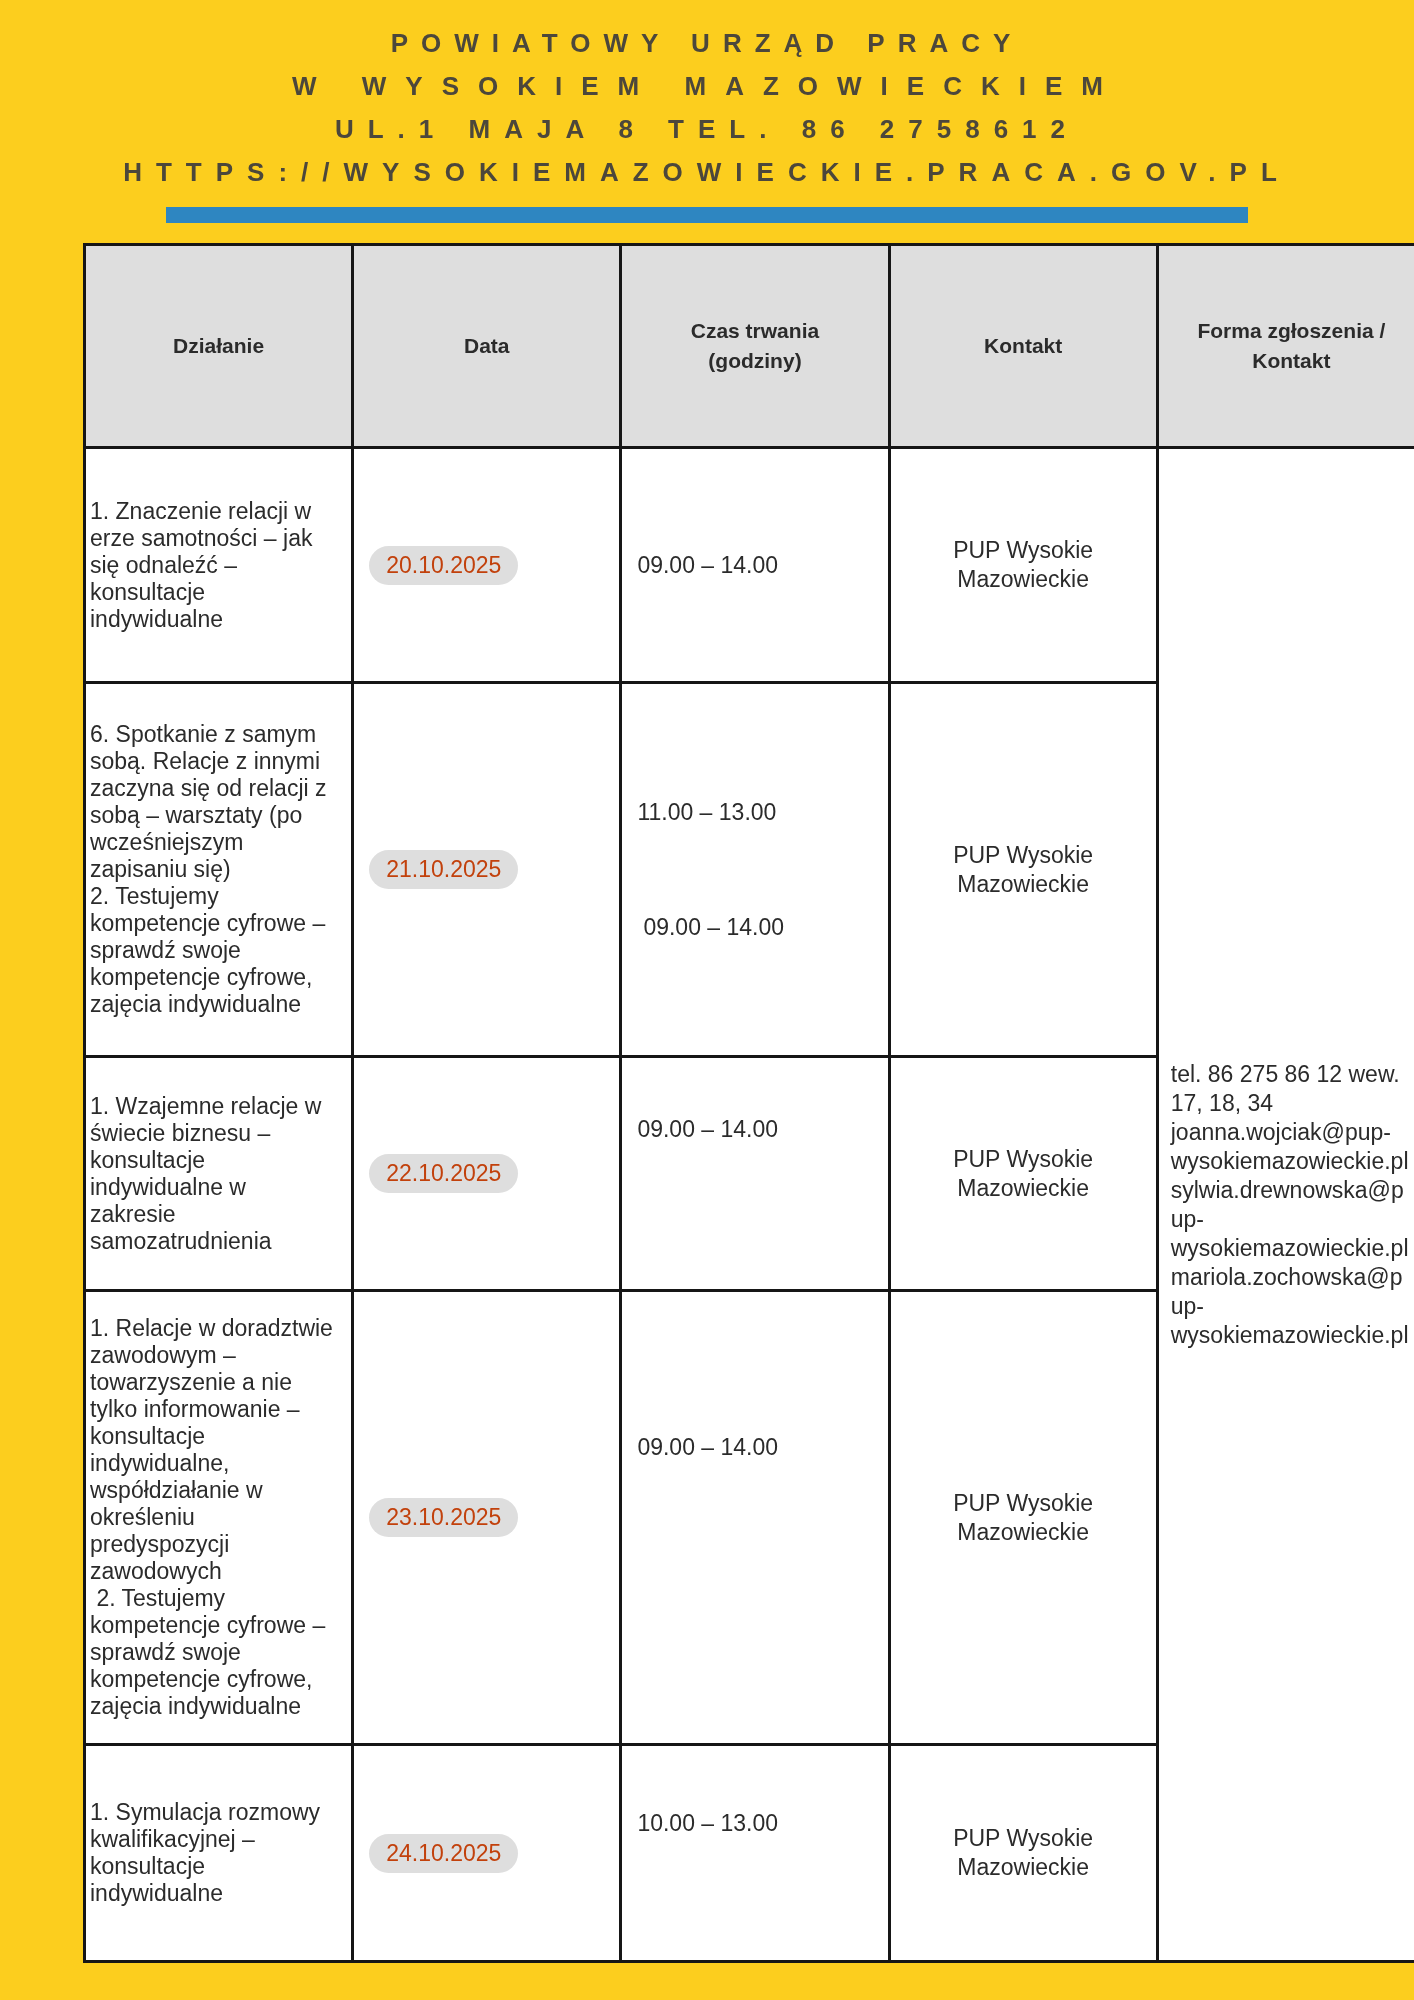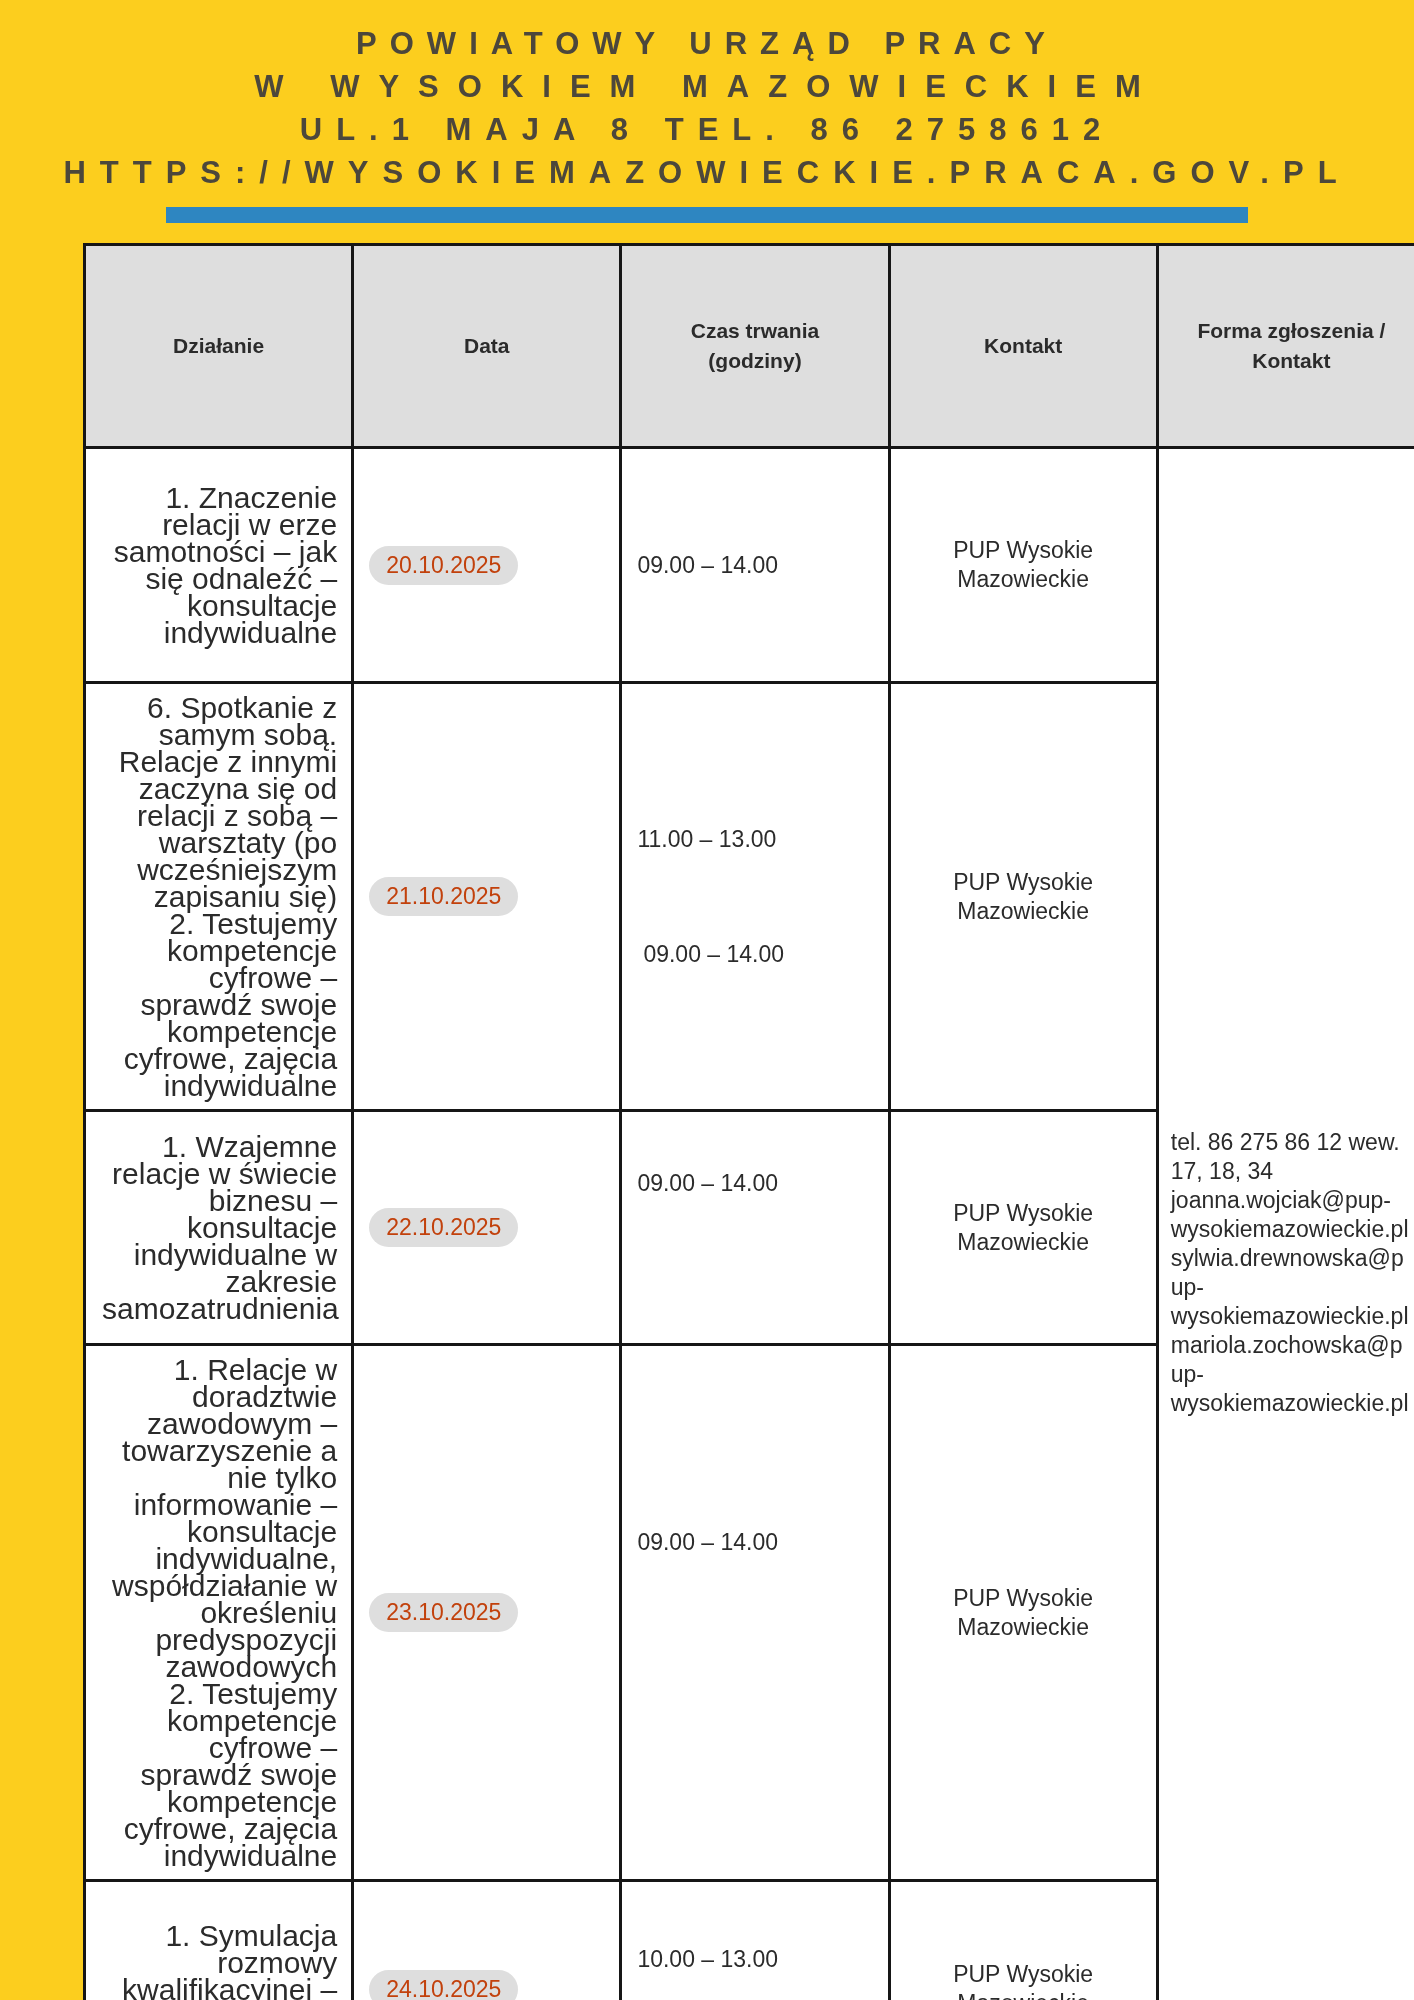--- a/index.html
+++ b/index.html
@@ -2,21 +2,21 @@
 <html><head>
 <meta charset="utf-8">
 <style>
   html,body{margin:0;padding:0;}
   body{font-family:"Liberation Sans",sans-serif;}
   .page{position:relative;width:1414px;height:2000px;background:#FCCE1E;overflow:hidden;}
 
   
   .banner{position:absolute;top:0;left:0;width:1414px;text-align:center;
           color:#4C473B;font-weight:bold;padding-top:22px;}
-  .banner .bline{line-height:43px;white-space:nowrap;font-size:31px;}
+  .banner .bline{line-height:43px;white-space:nowrap;font-size:26px;}
   .ls1{letter-spacing:13px;}
   .ls2{letter-spacing:19px;}
   .ls3{letter-spacing:14px;}
   .ls4{letter-spacing:14px;font-size:26px;}
   .divider{width:1082px;height:16px;margin:13px auto 0 auto;background:#2E86C1;}
 
   
   table.sched{position:absolute;left:35px;top:243px;width:1344px;
               border-collapse:collapse;table-layout:fixed;background:#FFFFFF;margin-left:48px;}
   table.sched col{width:20%;}
@@ -25,22 +25,22 @@
   tr.rh{height:203px;}
   tr.r1{height:235px;}
   tr.r2{height:374px;}
   tr.r3{height:234px;}
   tr.r4{height:454px;}
   tr.r5{height:217px;}
 
   th.hcell{background:#DEDEDE;font-size:21px;font-weight:bold;color:#151515;
            text-align:center;line-height:30px;padding:0 22px;}
 
-  td.act{font-size:30px;line-height:27px;text-align:right;
-         padding:10px 14px 10px 16px;white-space:pre-wrap;}
+  td.act{font-size:23px;line-height:27px;text-align:left;
+         padding:10px 14px 10px 4px;white-space:pre-wrap;}
   td.date{text-align:left;padding-left:15px;}
   .pill{display:inline-block;background:#DEDEDE;color:#c2410c;font-size:23px;
         border-radius:22px;padding:6px 17px;}
   td.time{font-size:23px;text-align:left;padding-left:15px;}
   .tshift3{position:relative;top:-44px;}
   .tshift4{position:relative;top:-70px;}
   .tshift5{position:relative;top:-30px;}
   .tgap{margin-bottom:88px;}
   .tindent{margin-left:6px;}
   td.place{font-size:23px;line-height:29px;text-align:center;padding:0 12px;}

